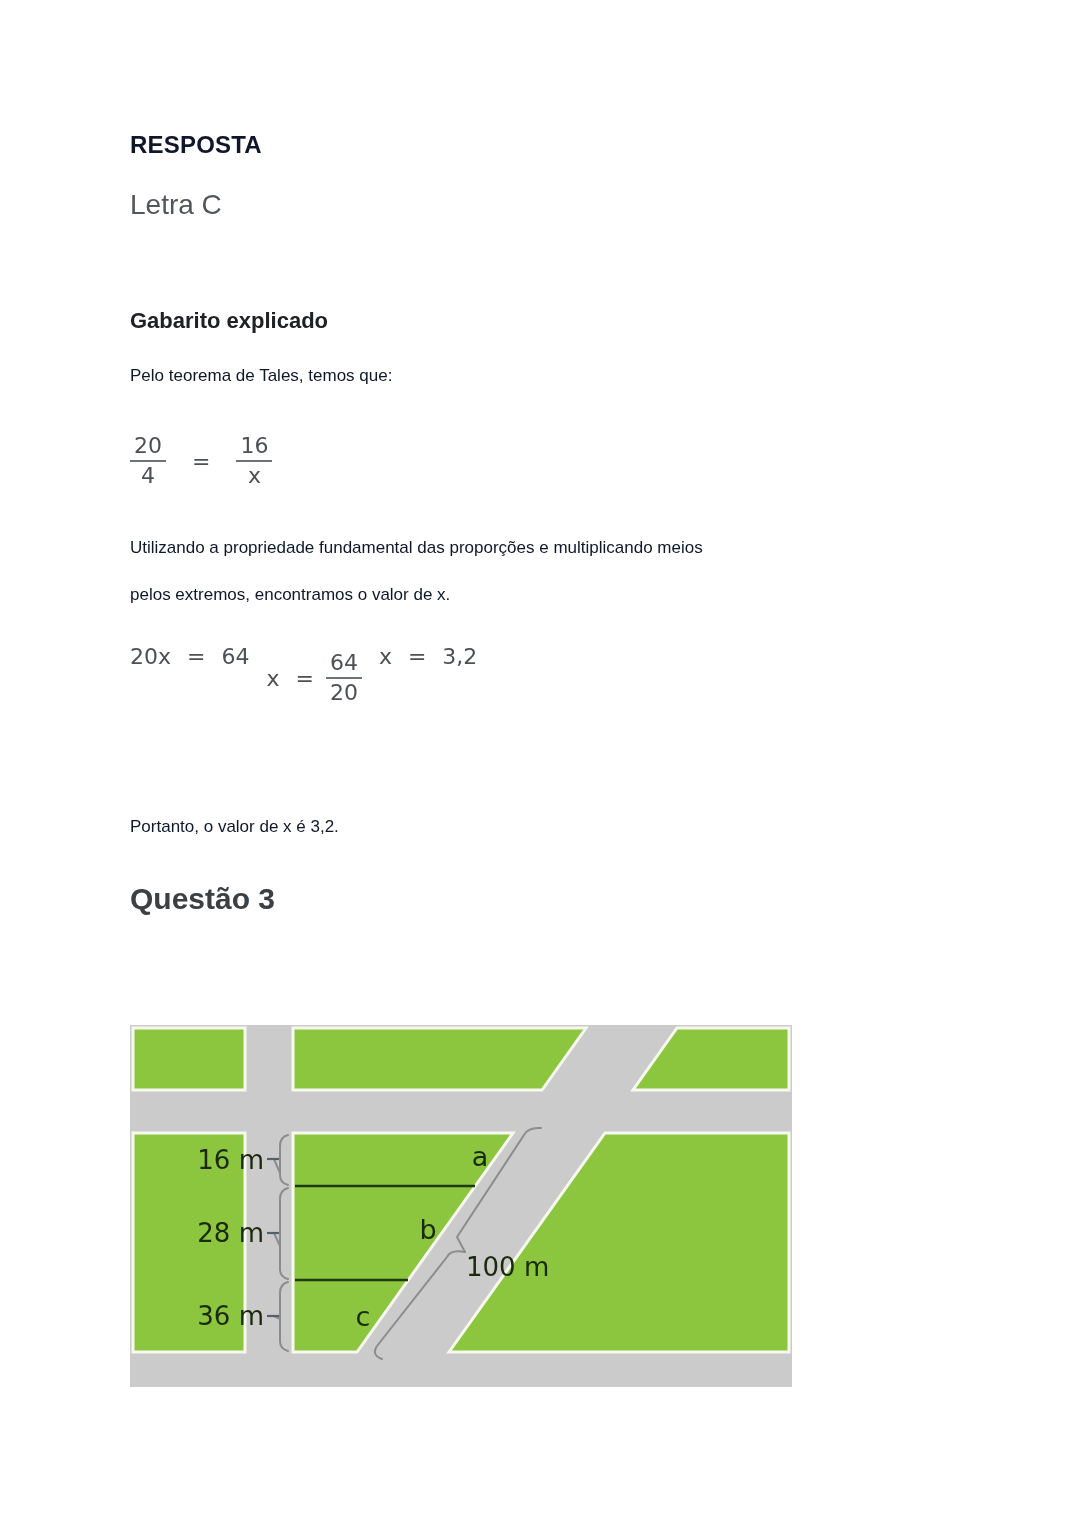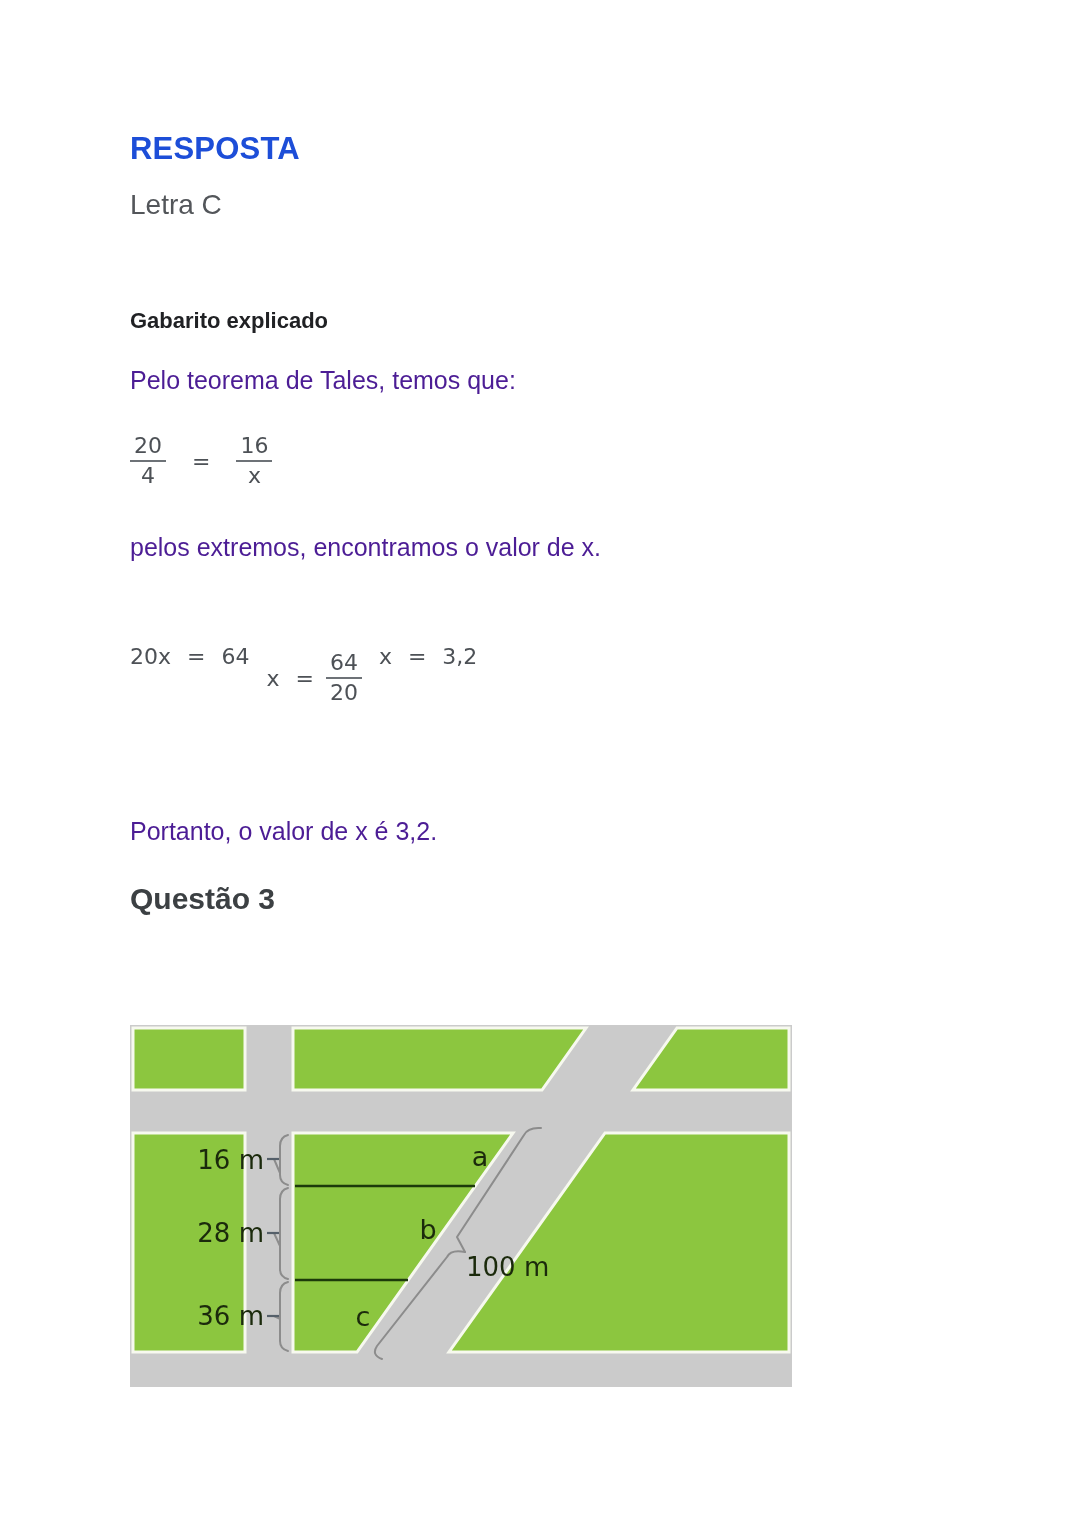--- a/index.html
+++ b/index.html
@@ -7,39 +7,39 @@
     position:relative;
     width:1080px;
     height:1525px;
     background:#ffffff;
     font-family:"Liberation Sans", sans-serif;
     overflow:hidden;
   }
   .abs{position:absolute;left:130px;}
   .answer-heading{
     top:131px;
-    font-size:31px;
+    font-size:24px;
     font-weight:bold;
-    color:#1d4ed8;
+    color:#0f172a;
     letter-spacing:0.2px;
   }
   .answer-text{
     top:189px;
     font-size:28px;
     color:#53565a;
   }
   .section-heading{
     top:308px;
     font-size:22px;
     font-weight:bold;
     color:#202124;
   }
   .body-text{
-    font-size:25px;
-    color:#4c1d95;
+    font-size:17px;
+    color:#0f172a;
   }
   .intro-line{top:366px;}
   .para{
     top:524px;
     line-height:47px;
     white-space:nowrap;
   }
   .conclusion{top:817px;}
   .question-heading{
     top:882px;
@@ -124,20 +124,21 @@
     </span>
     <span class="eq-equals">=</span>
     <span class="frac">
       <span class="num">16</span>
       <span class="bar"></span>
       <span class="den">x</span>
     </span>
   </div>
 
   <div class="abs body-text para">
+    <div>Utilizando a propriedade fundamental das proporções e multiplicando meios</div>
     <div>pelos extremos, encontramos o valor de x.</div>
   </div>
 
   <div class="abs math eq2">
     <div class="eqline">20x = 64</div>
     <div class="fracline">
       <span class="pre">x =</span>
       <span class="frac">
         <span class="num">64</span>
         <span class="bar"></span>

